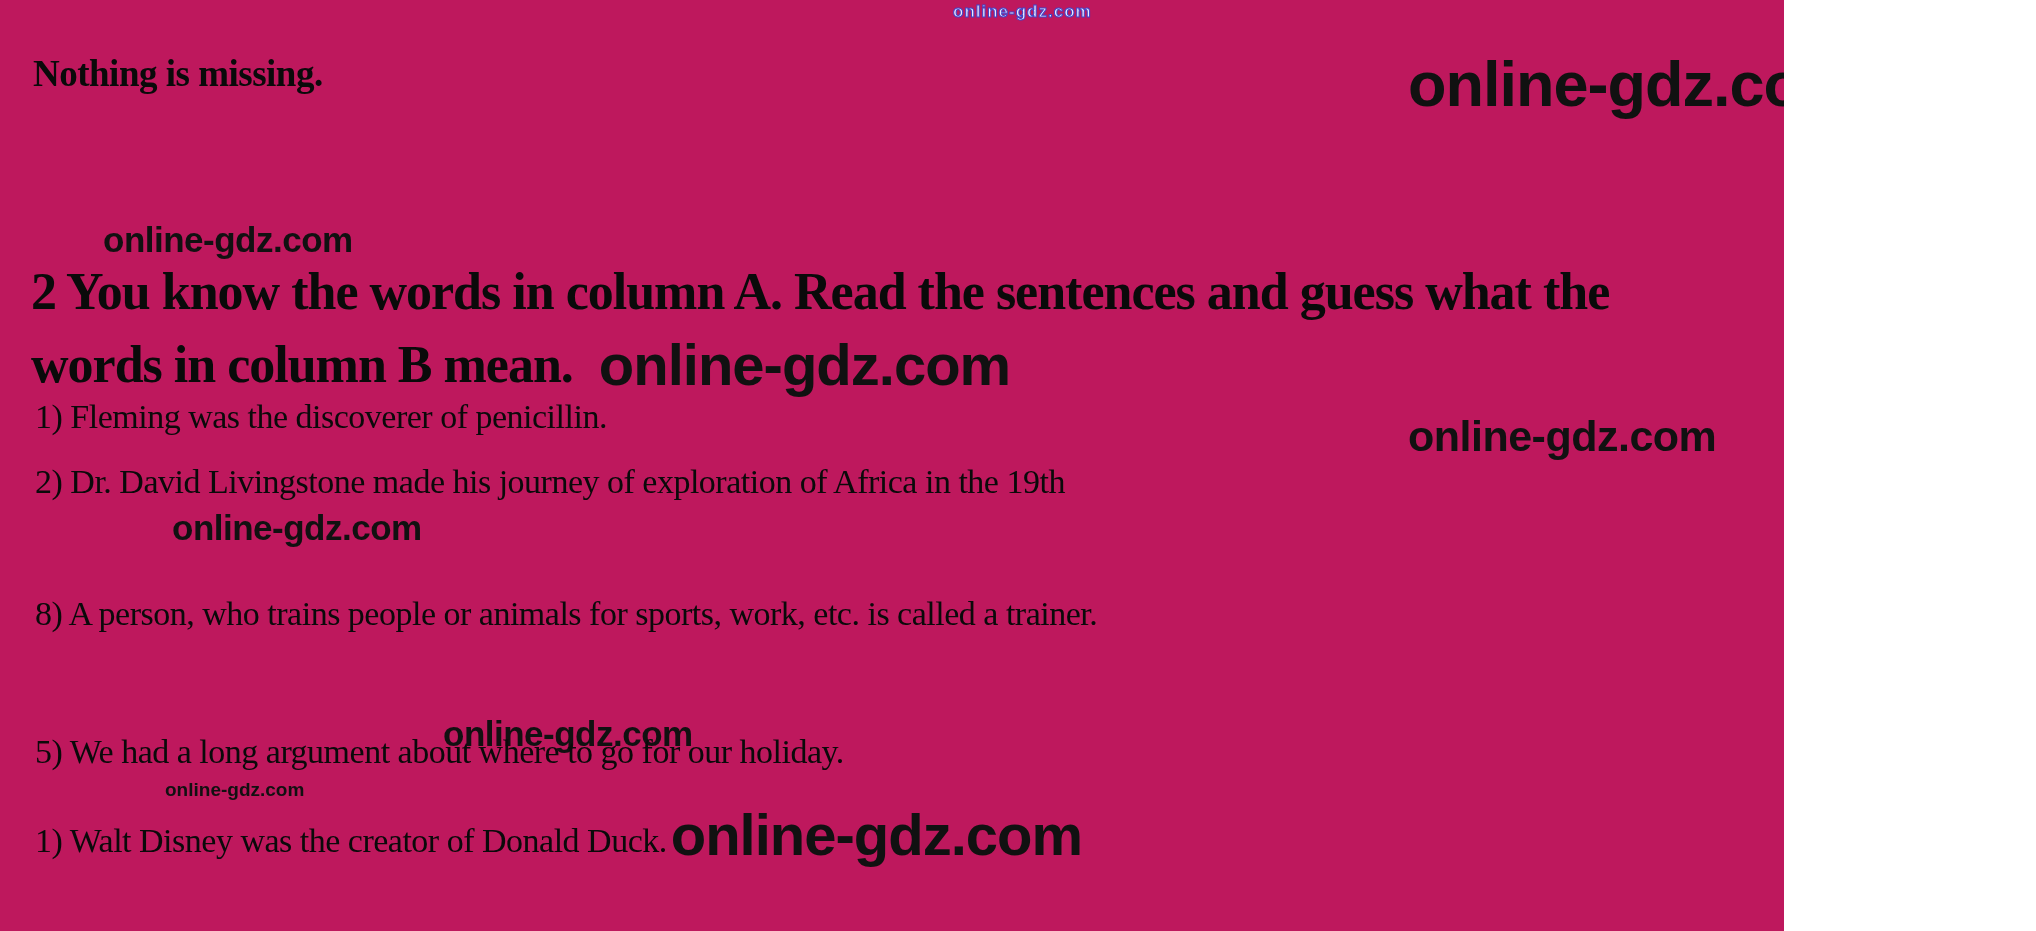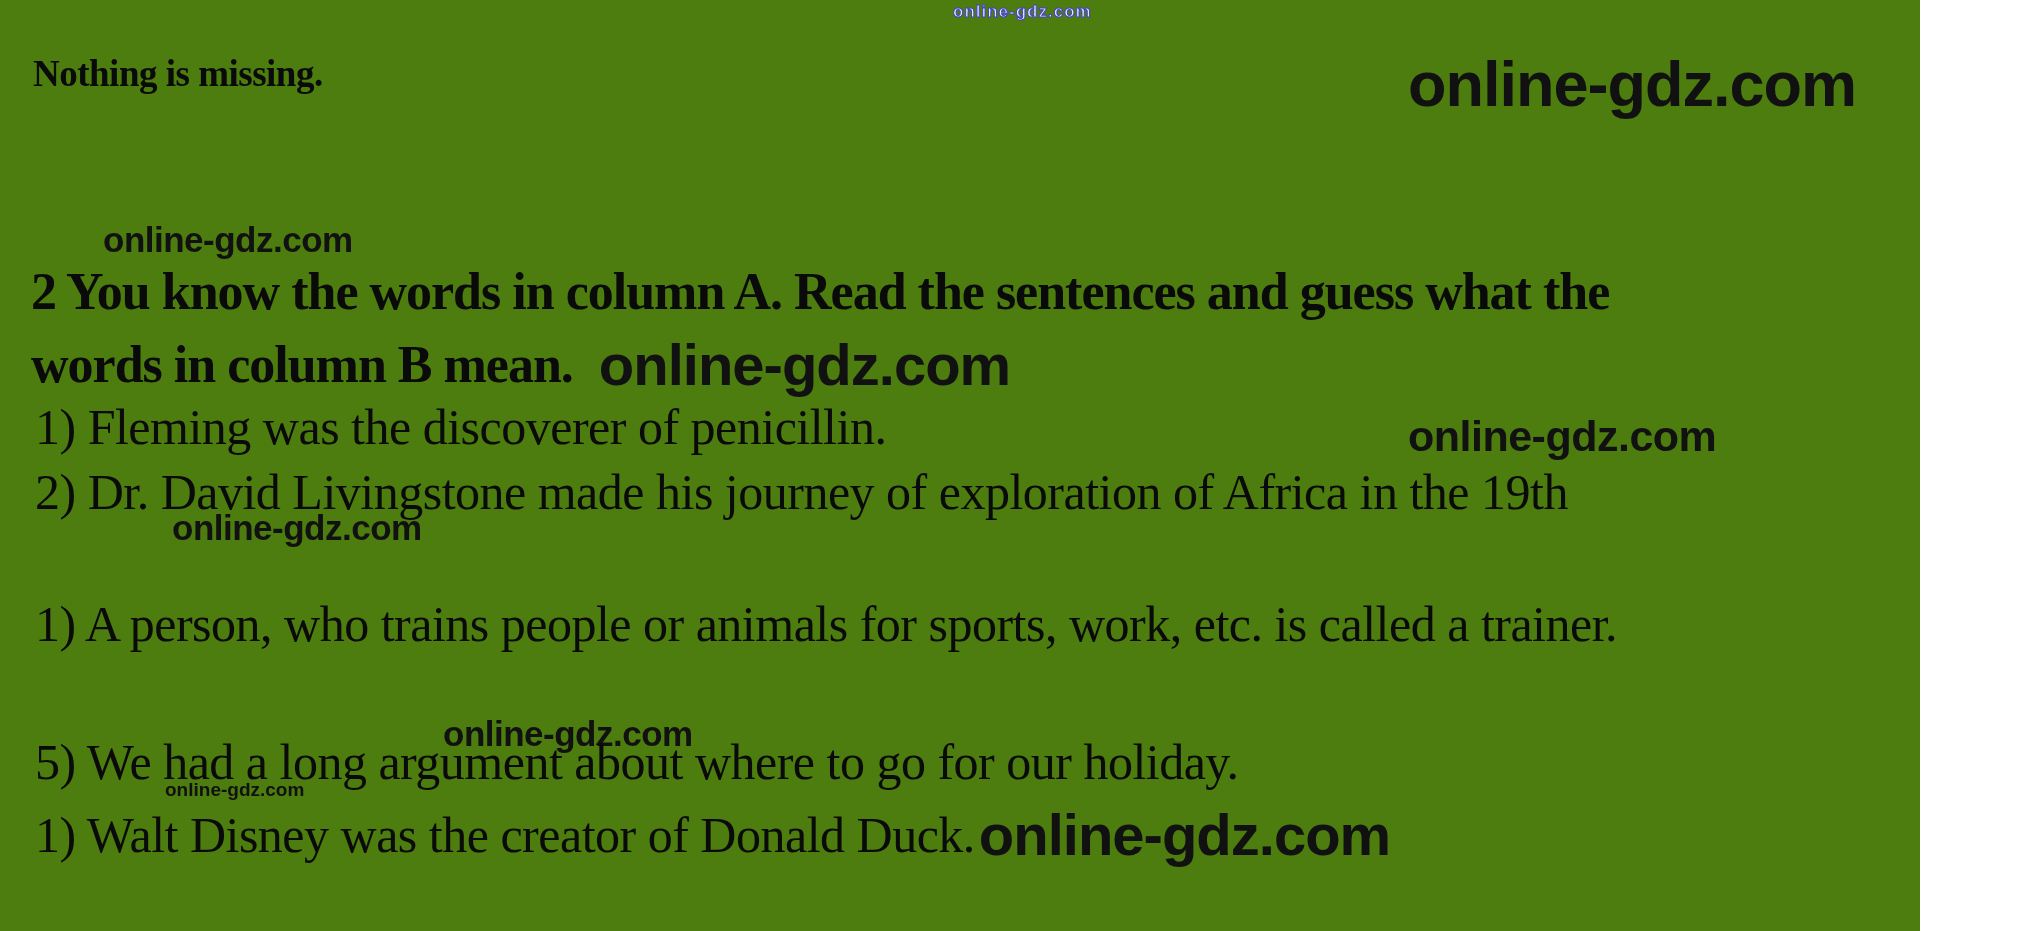--- a/index.html
+++ b/index.html
@@ -2,42 +2,42 @@
 <html><head>
 <meta charset="utf-8">
 <style>
   html, body {
     margin: 0;
     padding: 0;
     background: #ffffff;
   }
   .canvas {
     position: relative;
-    width: 1920px;
+    width: 1784px;
     height: 931px;
-    background: #4d7c0f;
+    background: #be185d;
     overflow: hidden;
     font-family: "Liberation Serif", "DejaVu Serif", serif;
     color: #0a0a0a;
   }
   .abs { position: absolute; white-space: nowrap; }
 
   
   .serif-bold-title {
     font-size: 37px;
     font-weight: bold;
     letter-spacing: -0.5px;
   }
   .serif-bold-heading {
     font-size: 52px;
     font-weight: bold;
     letter-spacing: -1px;
   }
   .serif-body {
-    font-size: 50px;
+    font-size: 34px;
     font-weight: normal;
     letter-spacing: -0.5px;
   }
 
   
   .wm {
     font-family: "Liberation Sans", "DejaVu Sans", sans-serif;
     color: #111111;
   }
   .wm-outline-top {
@@ -99,21 +99,21 @@
 
   <div class="abs serif-body" style="left: 35px; top: 398px;">1) Fleming was the discoverer of penicillin.</div>
 
   <div class="abs wm wm-right-s1" style="left: 1408px; top: 412px;">online-gdz.com</div>
 
   <div class="abs serif-body" style="left: 35px; top: 463px;">2) Dr. David Livingstone made his journey of exploration of Africa in the 19th</div>
 
   <div class="abs wm wm-medium" style="left: 172px; top: 508px;">online-gdz.com</div>
 
 
-  <div class="abs serif-body" style="left: 35px; top: 595px;">1) A person, who trains people or animals for sports, work, etc. is called a trainer.</div>
+  <div class="abs serif-body" style="left: 35px; top: 595px;">8) A person, who trains people or animals for sports, work, etc. is called a trainer.</div>
 
 
   <div class="abs wm wm-medium" style="left: 443px; top: 714px;">online-gdz.com</div>
 
   <div class="abs serif-body" style="left: 35px; top: 733px;">5) We had a long argument about where to go for our holiday.</div>
 
   <div class="abs wm wm-tiny" style="left: 165px; top: 779px;">online-gdz.com</div>
 
   <div class="abs" style="left: 35px; top: 798px;">
     <span class="serif-body">1) Walt Disney was the creator of Donald Duck.</span><span class="wm wm-inline-large inline-gap-s6">online-gdz.com</span>

